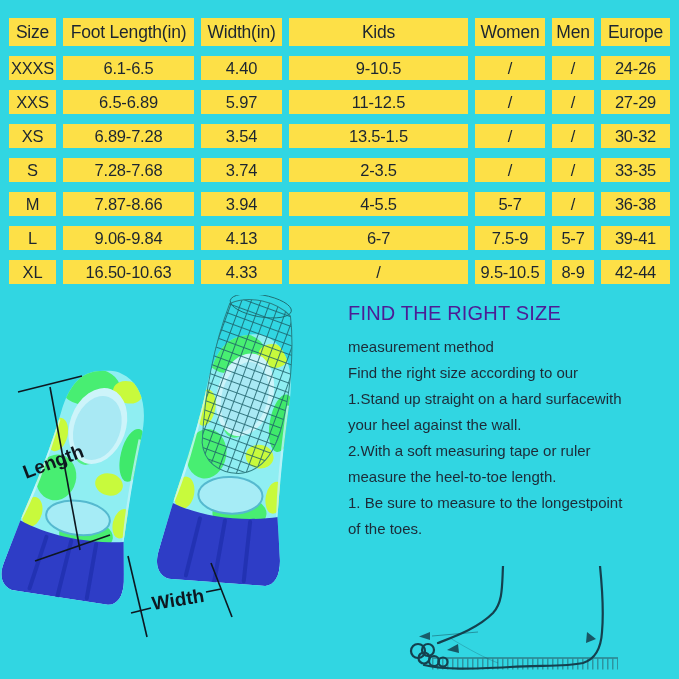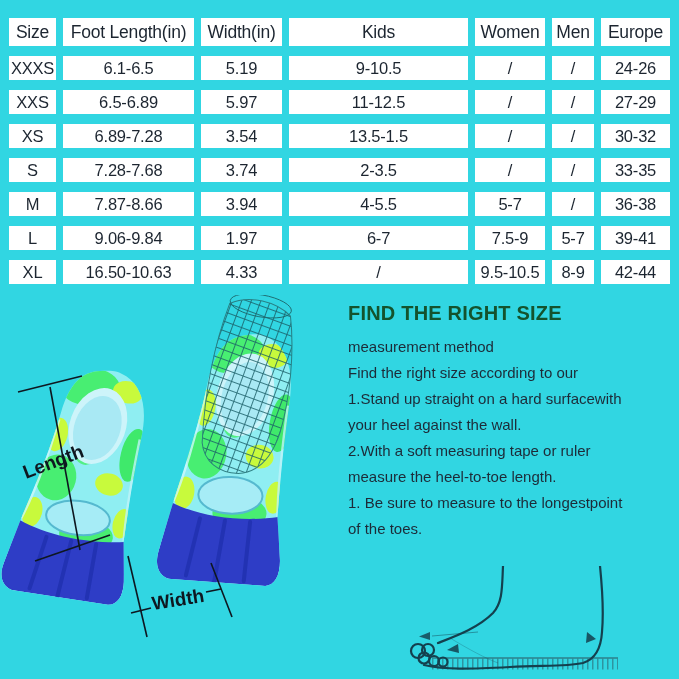--- a/index.html
+++ b/index.html
@@ -12,41 +12,41 @@
   }
   
   .tablewrap{position:absolute;left:0;top:8px;width:679px;}
   table.size-table{
     border-collapse:separate;
     border-spacing:7px 10px;
     margin:0 auto;
     table-layout:fixed;
   }
   table.size-table th, table.size-table td{
-    background:#ffffff;
+    background:#fde047;
     color:#1c2530;
     text-align:center;
     vertical-align:middle;
     padding:0;
     white-space:nowrap;
     overflow:hidden;
     font-weight:400;
     letter-spacing:-0.2px;
   }
   table.size-table th{height:28px;font-size:17.5px;}
   table.size-table td{height:24px;font-size:16.5px;}
   col.c0{width:47px}  col.c1{width:131px} col.c2{width:81px}
   col.c3{width:179px} col.c4{width:70px}  col.c5{width:42px}
   col.c6{width:69px}
   
   svg.fins{position:absolute;left:0;top:295px;}
   
   .info{position:absolute;left:348px;top:302px;width:325px;color:#1d2b38;}
   .info .h{
-    font-size:20px;font-weight:bold;color:#14532d;
+    font-size:20px;font-weight:normal;color:#4c1d95;
     letter-spacing:.2px;margin:0 0 9px 0;
   }
   .info .h2{margin-top:11px;margin-bottom:7px;}
   .info .p{font-size:15px;line-height:26px;margin:0;}
   
   svg.foot{position:absolute;left:390px;top:566px;}
 </style>
 </head>
 <body>
 
@@ -71,21 +71,21 @@
           <th>Kids</th>
           <th>Women</th>
           <th>Men</th>
           <th>Europe</th>
         </tr>
       </thead>
       <tbody>
         <tr>
           <td>XXXS</td>
           <td>6.1-6.5</td>
-          <td>5.19</td>
+          <td>4.40</td>
           <td>9-10.5</td>
           <td>/</td>
           <td>/</td>
           <td>24-26</td>
         </tr>
         <tr>
           <td>XXS</td>
           <td>6.5-6.89</td>
           <td>5.97</td>
           <td>11-12.5</td>
@@ -116,21 +116,21 @@
           <td>7.87-8.66</td>
           <td>3.94</td>
           <td>4-5.5</td>
           <td>5-7</td>
           <td>/</td>
           <td>36-38</td>
         </tr>
         <tr>
           <td>L</td>
           <td>9.06-9.84</td>
-          <td>1.97</td>
+          <td>4.13</td>
           <td>6-7</td>
           <td>7.5-9</td>
           <td>5-7</td>
           <td>39-41</td>
         </tr>
         <tr>
           <td>XL</td>
           <td>16.50-10.63</td>
           <td>4.33</td>
           <td>/</td>

